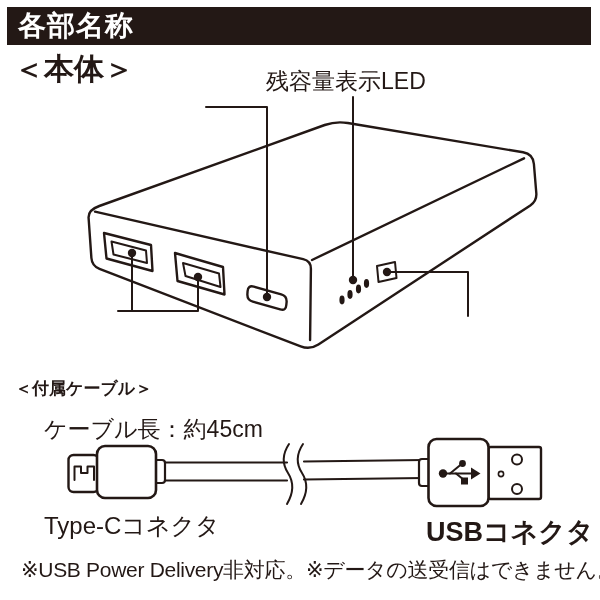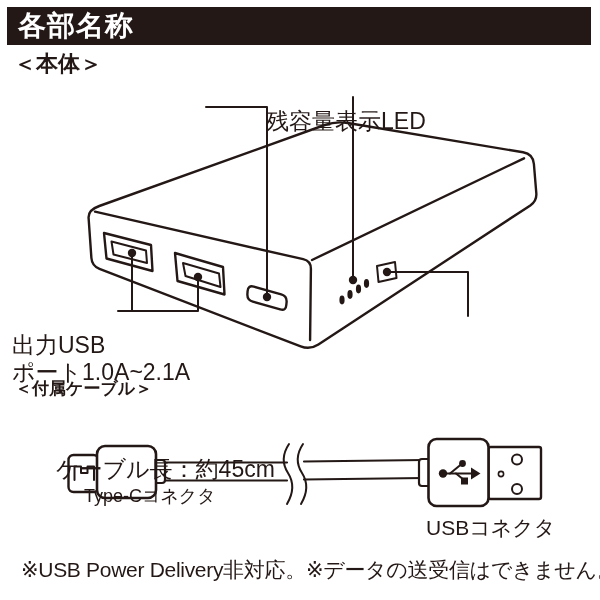--- a/index.html
+++ b/index.html
@@ -16,30 +16,30 @@
   .stage{position:absolute;left:0;top:0;width:600px;height:430px;}
   .art{position:absolute;left:0;top:0;pointer-events:none;}
   .txt{position:absolute;white-space:nowrap;color:var(--ink);}
 
   .banner{
     position:absolute;left:7px;top:7px;width:573px;height:38px;
     background:var(--ink);color:#fff;
     font-size:28px;font-weight:bold;line-height:38px;padding-left:11px;
     letter-spacing:1px;
   }
-  .h-body{left:14px;top:49px;font-size:22px;font-weight:bold;}
-  .lbl{font-size:23px;font-weight:500;margin-top:40px;}
+  .h-body{left:14px;top:49px;font-size:30px;font-weight:bold;}
+  .lbl{font-size:23px;font-weight:500;}
   .lbl-input{left:10px;top:93px;}
   .lbl-led{left:266px;top:66px;}
   .lbl-usbout{left:12px;top:292px;line-height:27px;}
   .lbl-btn{left:373px;top:320px;}
   .h-cable{left:15px;top:377px;font-size:17px;font-weight:bold;}
-  .lbl-cablelen{left:56px;top:414px;}
-  .lbl-typec{left:44px;top:484px;font-size:18px;font-weight:500;margin-left:40px;}
-  .lbl-usbconn{left:426px;top:514px;font-size:21px;font-weight:400;}
+  .lbl-cablelen{left:44px;top:414px;}
+  .lbl-typec{left:44px;top:510px;font-size:24px;font-weight:500;}
+  .lbl-usbconn{left:426px;top:514px;font-size:27px;font-weight:700;}
   .footnote{left:21px;top:556px;font-size:21px;font-weight:500;letter-spacing:-0.3px;}
 </style>
 </head>
 <body>
 
 <div class="stage">
 
   <svg class="art" width="600" height="600" viewBox="0 0 600 600" fill="none" stroke="#231815" stroke-width="2.4" stroke-linecap="round" stroke-linejoin="round">
 
     <g>
@@ -138,24 +138,20 @@
 
   <div class="banner">
     <span>各部名称</span>
   </div>
 
   <div class="txt h-body">＜本体＞</div>
 
 
   <div class="txt lbl lbl-led">残容量表示LED</div>
 
-  <div class="txt lbl lbl-usbout">
-    <div>出力USB</div>
-    <div>ポート1.0A~2.1A</div>
-  </div>
 
 
   <div class="txt h-cable">＜付属ケーブル＞</div>
 
   <div class="txt lbl lbl-cablelen">ケーブル長：約45cm</div>
 
   <div class="txt lbl-typec">Type-Cコネクタ</div>
 
   <div class="txt lbl-usbconn">USBコネクタ</div>
 

